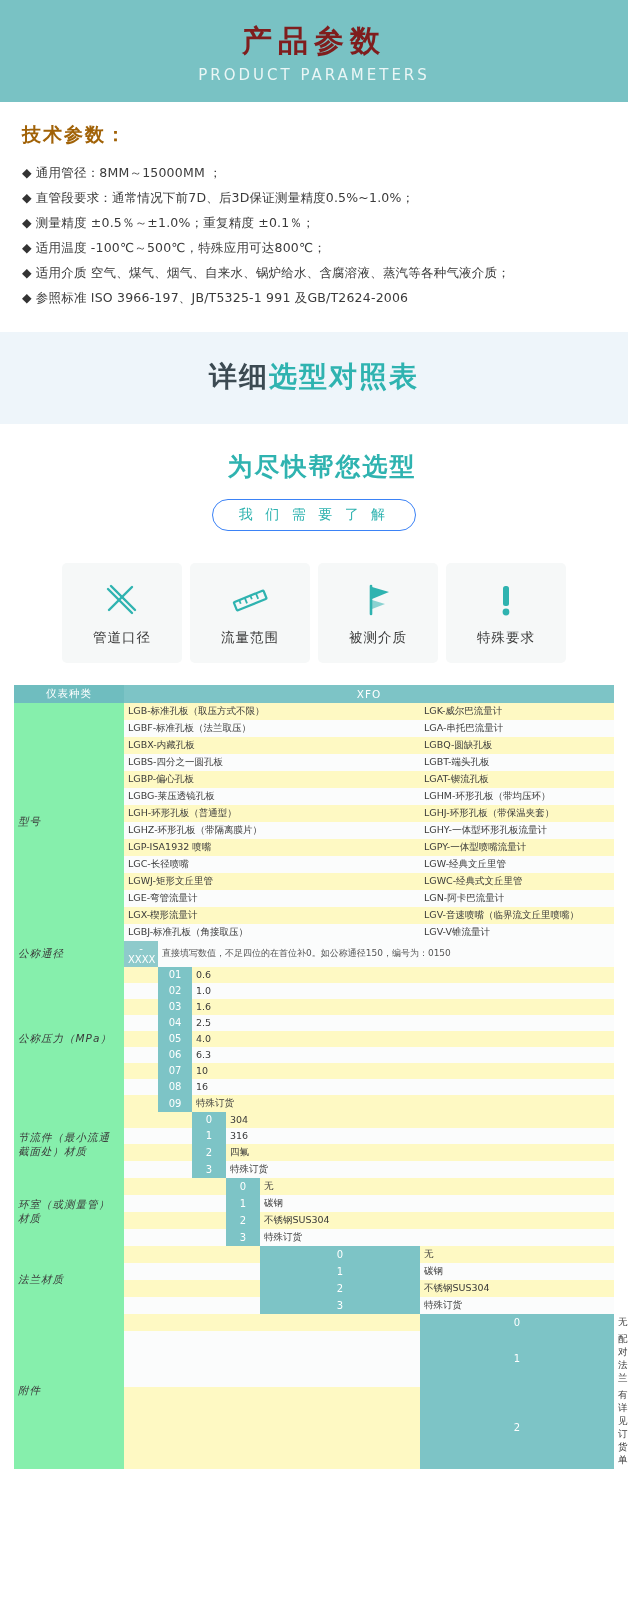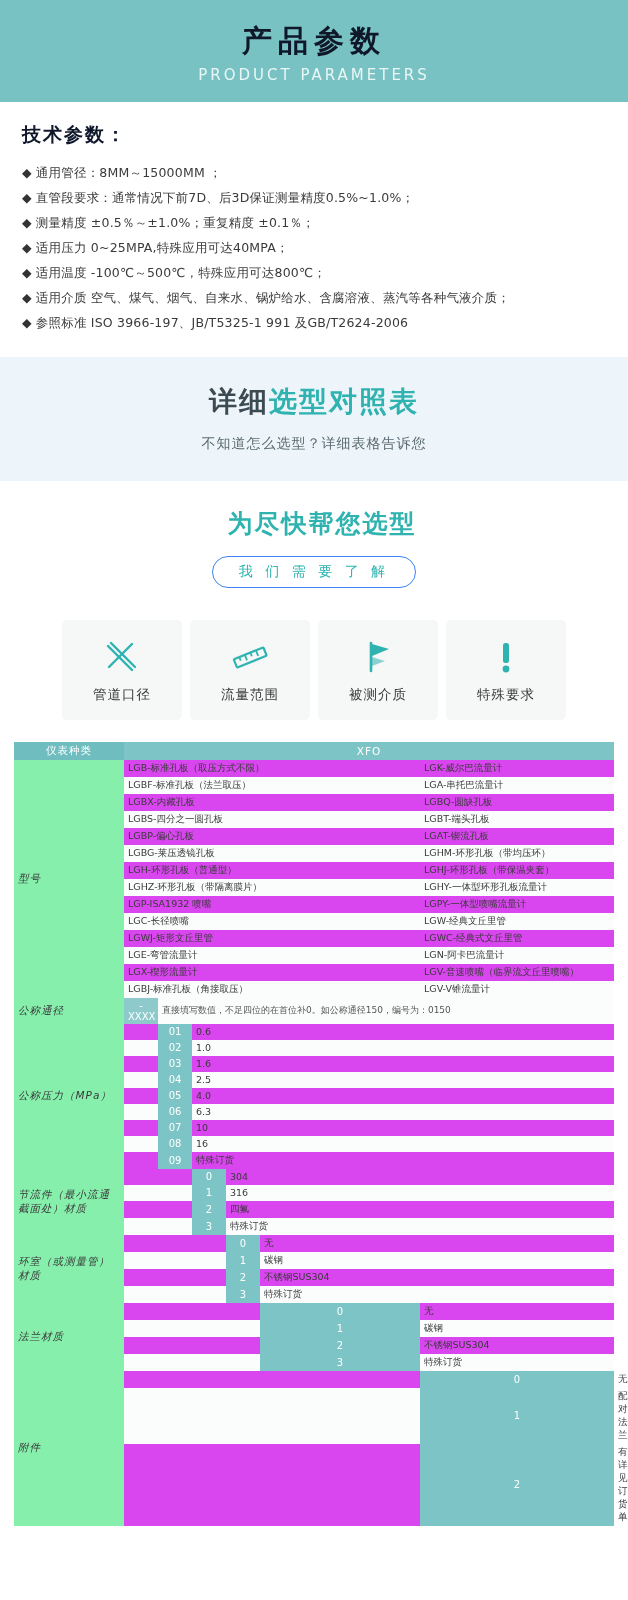--- a/index.html
+++ b/index.html
@@ -11,39 +11,39 @@
   }
   .page { width: 628px; position: relative; }
 
   
   .banner {
     background: #79c2c4;
     padding: 22px 0 18px;
     text-align: center;
   }
   .banner-cn {
-    color: #0f172a;
+    color: #7f1d1d;
     font-size: 30px;
     font-weight: bold;
     letter-spacing: 6px;
     line-height: 1.25;
   }
   .banner-en {
     color: #eaf6f6;
     font-size: 15px;
     letter-spacing: 3px;
     margin-top: 6px;
   }
 
   
   .tech {
     padding: 20px 22px 22px;
   }
   .tech-title {
-    color: #0f172a;
+    color: #a16207;
     font-size: 19px;
     font-weight: bold;
     letter-spacing: 2px;
     margin-bottom: 12px;
     font-family: Liberation Serif, serif;
   }
   .tech-item {
     font-size: 12.5px;
     color: #3a3a3a;
     line-height: 2.0;
@@ -124,21 +124,21 @@
   .hdr-td { background: #7dc4c6; color: #fff; font-size: 10.5px; text-align: center; padding: 5px 4px; letter-spacing: 1px; }
   .hdr-td.left { background: #6fbdbf; }
   .cat {
     background: #86efac;
     text-align: left;
     font-size: 10.5px;
     color: #3a3a3a;
     letter-spacing: 1px;
     font-style: italic;
   }
-  .rowA { background: #d946ef; }
+  .rowA { background: #fef9c3; }
   .rowB { background: #fbfcfc; }
   .code {
     background: #7dc4c6;
     color: #fff;
     text-align: center;
     font-size: 10px;
   }
   .code.dash { background:#8ecacb; }
   .txt { padding-left: 6px; }
   .note-cell { font-size: 9px; color: #555; padding-left: 6px; }
@@ -160,30 +160,28 @@
     <div class="banner-cn">产品参数</div>
     <div class="banner-en">PRODUCT PARAMETERS</div>
   </div>
 
   <div class="tech">
     <div class="tech-title">技术参数：</div>
     <div id="tech-list">
         <div class="tech-item"><span class="dia">◆</span><span>通用管径：8MM～15000MM ；</span></div>
         <div class="tech-item"><span class="dia">◆</span><span>直管段要求：通常情况下前7D、后3D保证测量精度0.5%~1.0%；</span></div>
         <div class="tech-item"><span class="dia">◆</span><span>测量精度 ±0.5％～±1.0%；重复精度 ±0.1％；</span></div>
-        <div class="tech-item"><span class="dia">◆</span><span>适用压力 0~25MPA,特殊应用可达40MPA；</span></div>
         <div class="tech-item"><span class="dia">◆</span><span>适用温度 -100℃～500℃，特殊应用可达800℃；</span></div>
         <div class="tech-item"><span class="dia">◆</span><span>适用介质 空气、煤气、烟气、自来水、锅炉给水、含腐溶液、蒸汽等各种气液介质；</span></div>
         <div class="tech-item"><span class="dia">◆</span><span>参照标准 ISO 3966-197、JB/T5325-1 991 及GB/T2624-2006</span></div>
       </div>
   </div>
 
   <div class="sec-blue">
     <h2><span>详细</span><span class="hl">选型对照表</span></h2>
-    <div class="sub">不知道怎么选型？详细表格告诉您</div>
   </div>
 
   <div class="sec-sel">
     <h2>为尽快帮您选型</h2>
     <div class="pill">我 们 需 要 了 解</div>
   </div>
 
   <div class="cards">
     <div class="card">
       <span class="ic">

